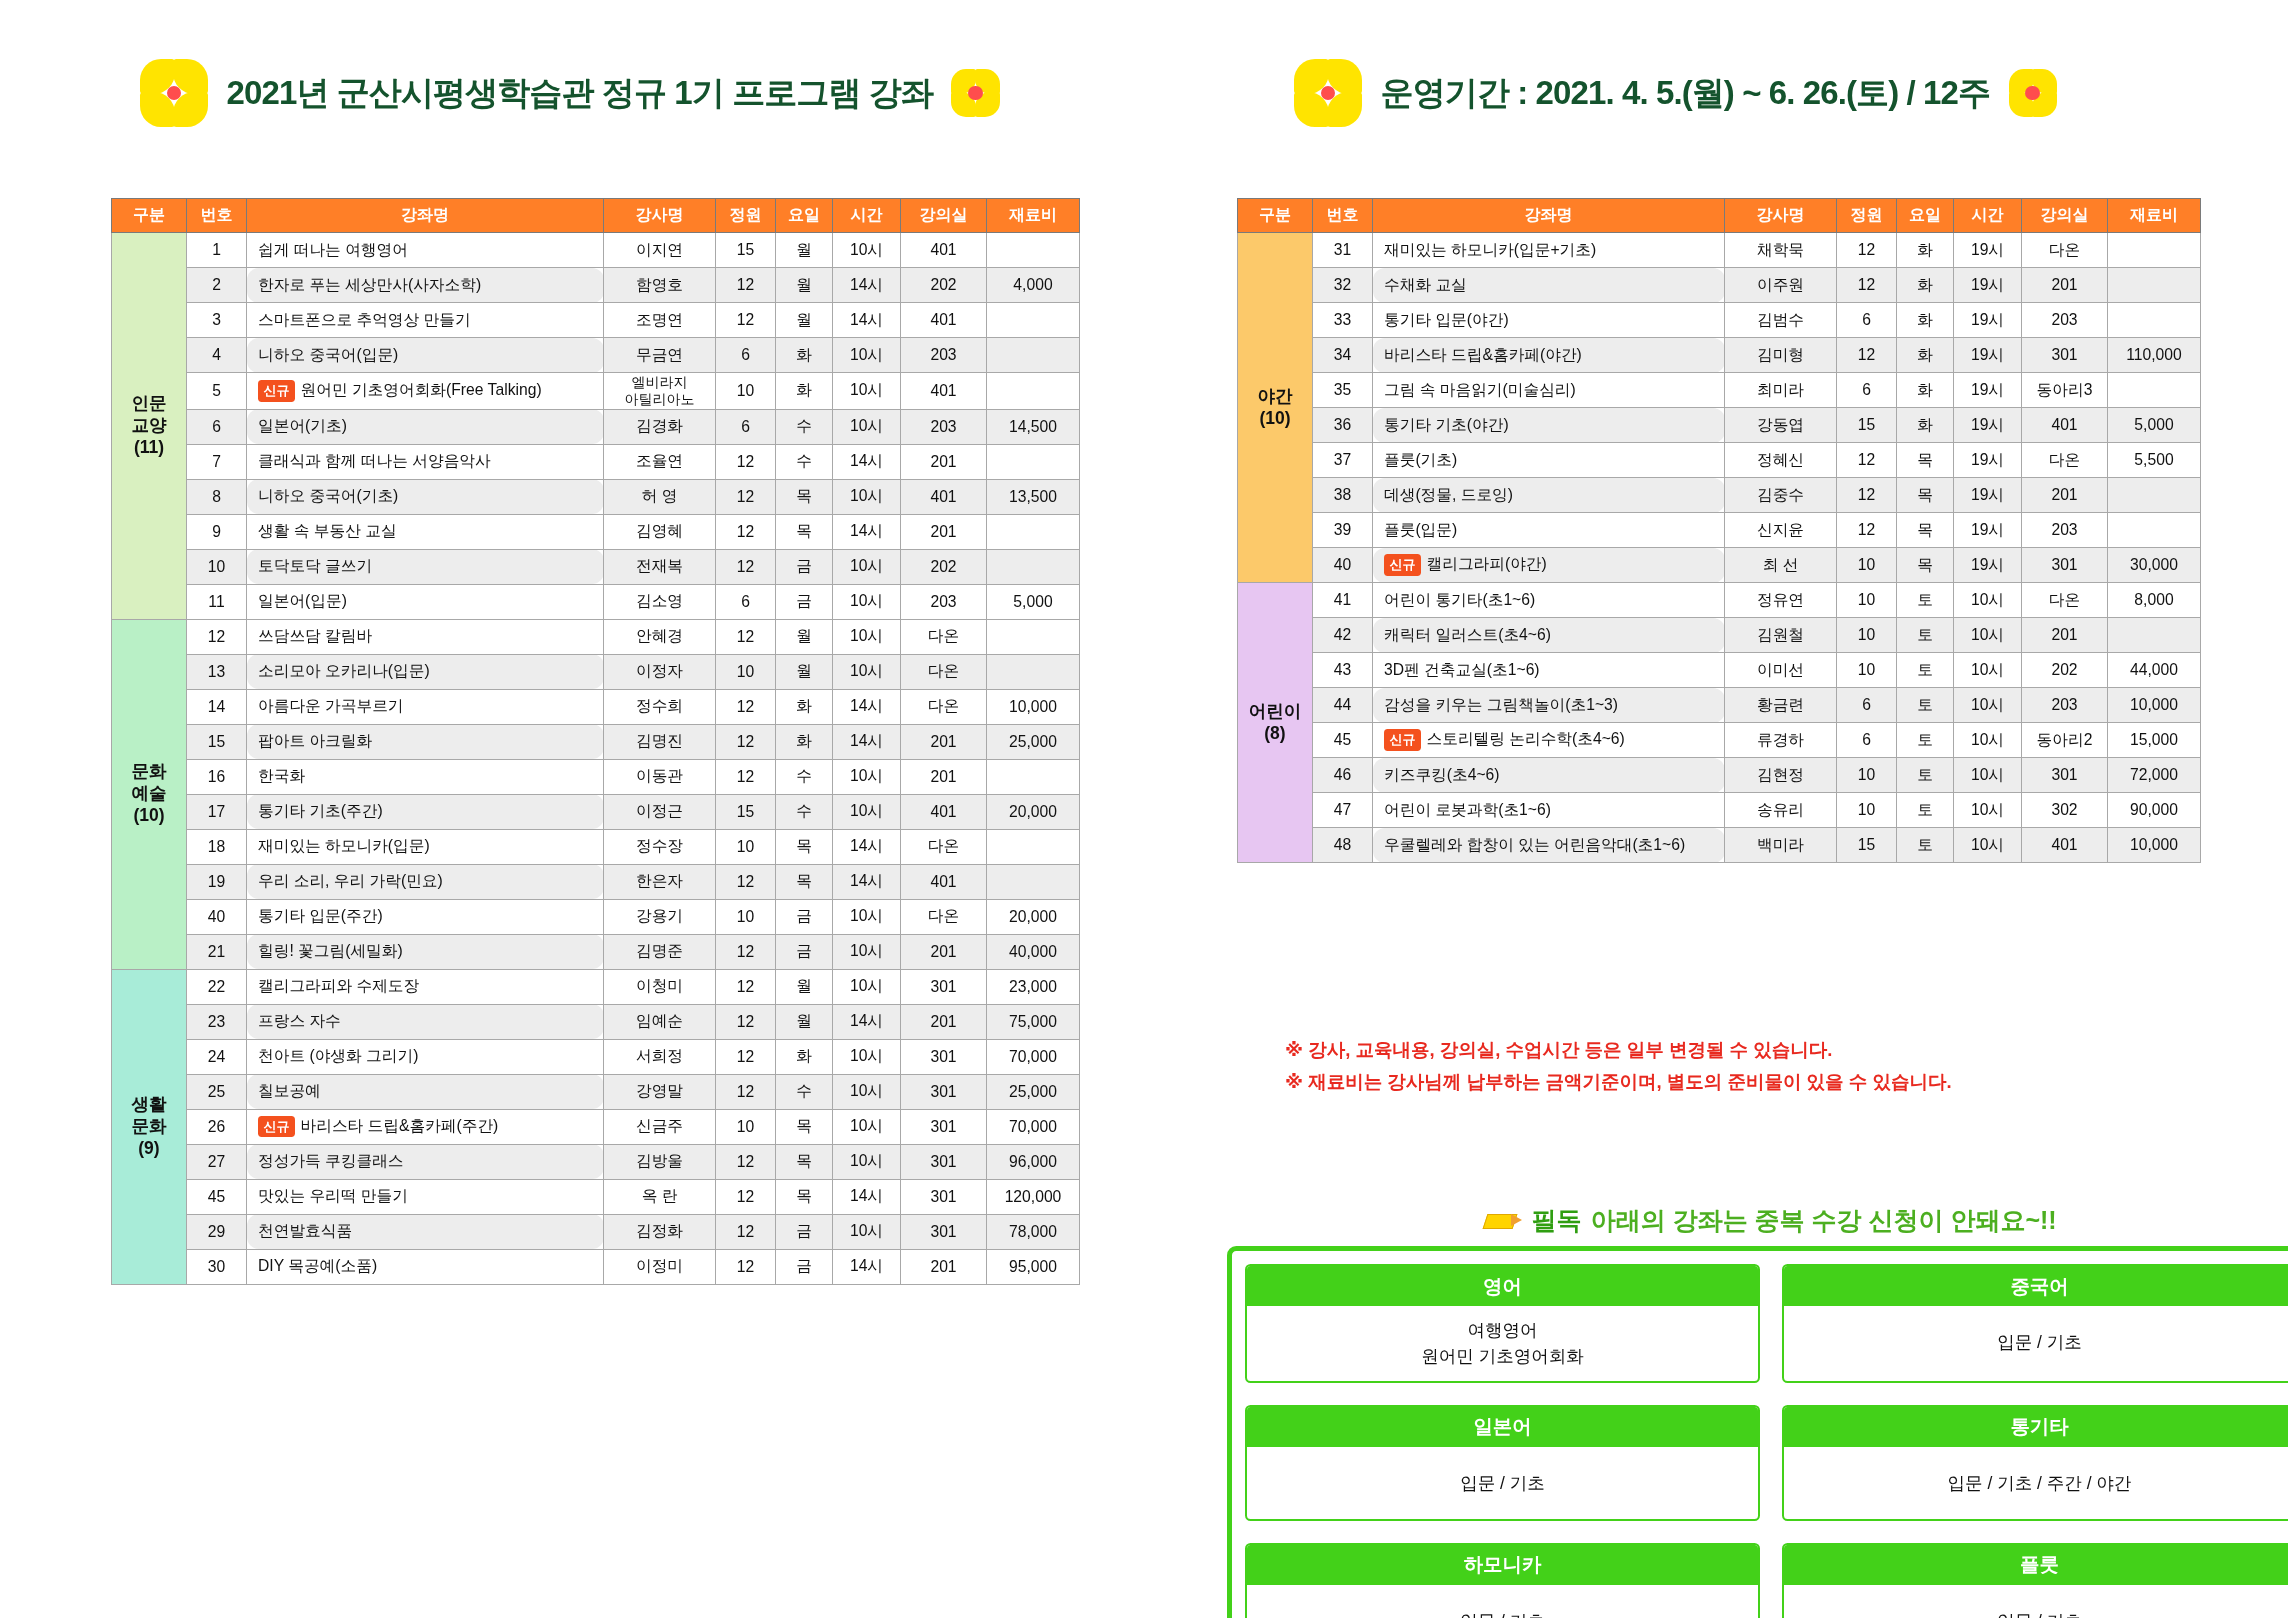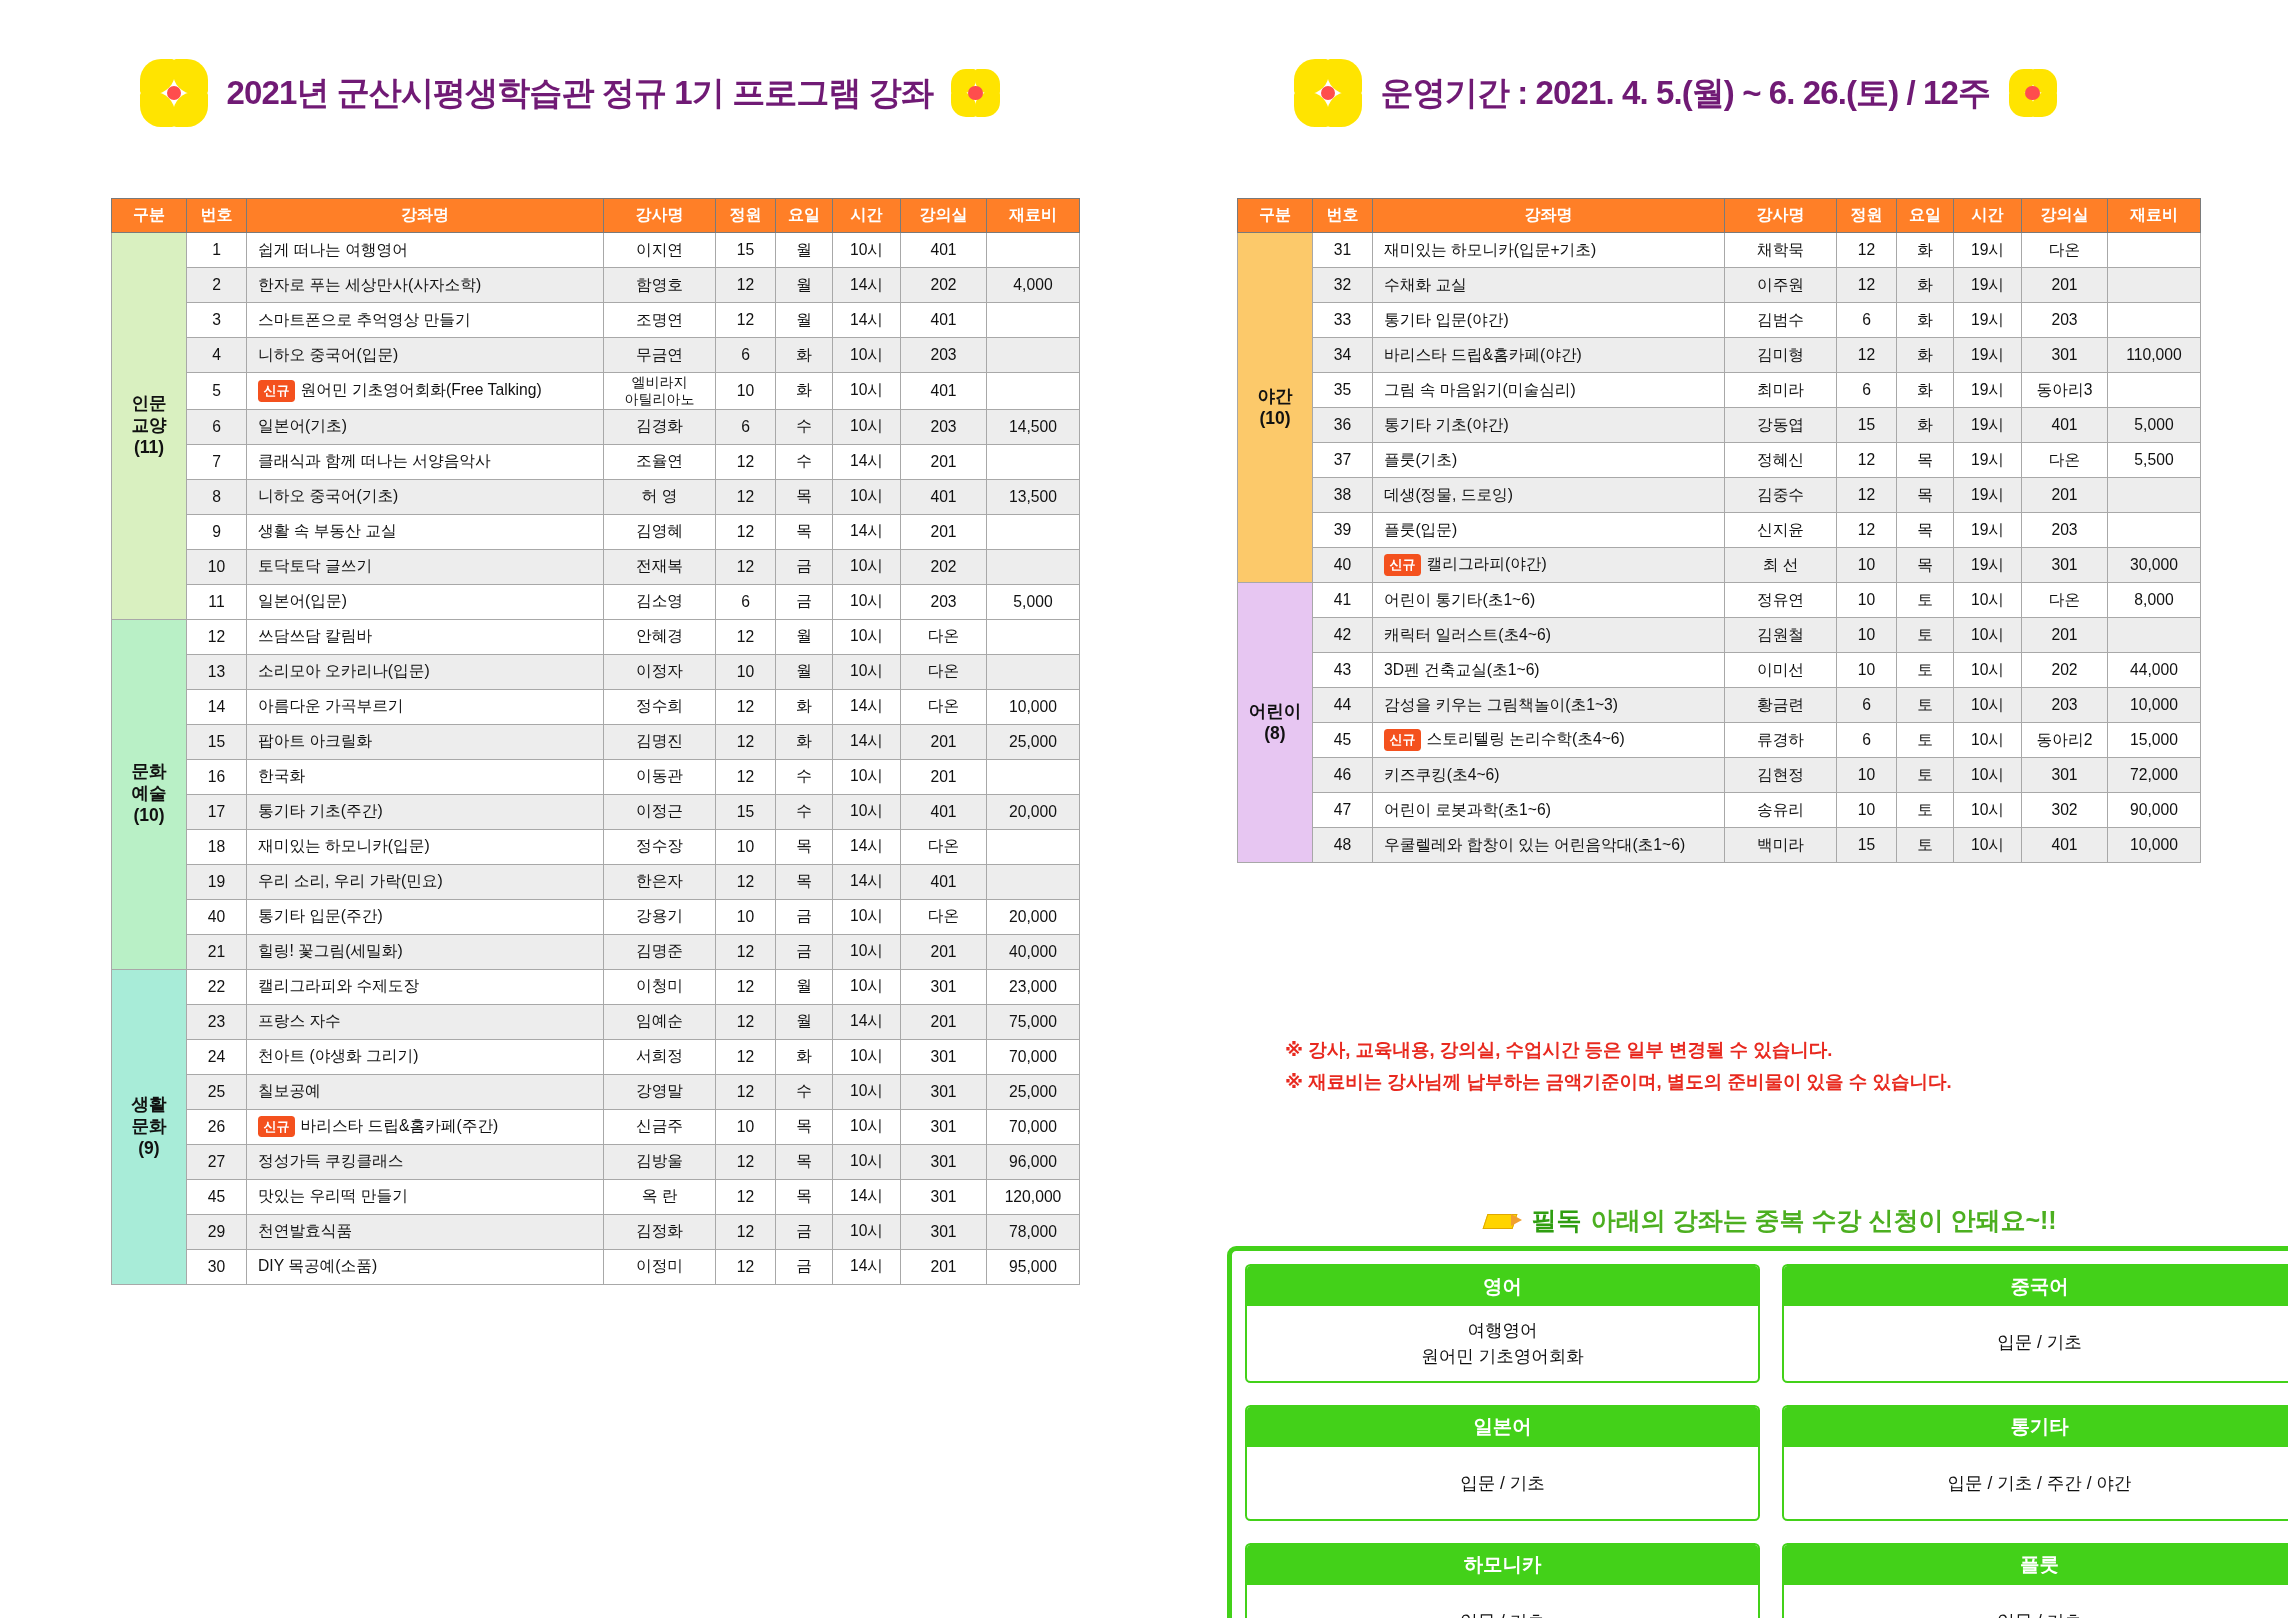--- a/index.html
+++ b/index.html
@@ -1,34 +1,34 @@
 <!DOCTYPE html>
 <html style="font-size:14.8px"><head>
 <meta charset="utf-8">
 <style>
   html,body{margin:0;padding:0;background:#ffffff;}
   body{width:2289px;height:1619px;font-family:"Liberation Sans","DejaVu Sans",sans-serif;position:relative;overflow:hidden;}
   .page{position:absolute;inset:0;}
 
   
   .hdr{position:absolute;display:flex;align-items:center;gap:16.6px;}
-  .hdr .title{color:#701a75;font-size:33px;font-weight:bold;letter-spacing:-0.9px;white-space:nowrap;}
+  .hdr .title{color:#14532d;font-size:33px;font-weight:bold;letter-spacing:-0.9px;white-space:nowrap;}
   .flower{width:72px;height:72px;position:relative;flex:none;}
   .flower .petal{position:absolute;width:35px;height:35px;background:#ffe400;border-radius:60% 10% 60% 10%;}
   .flower .p1{left:1.8px;top:1.8px;transform:rotate(0deg);}
   .flower .p2{right:1.8px;top:1.8px;transform:rotate(90deg);}
   .flower .p3{right:1.8px;bottom:1.8px;transform:rotate(180deg);}
   .flower .p4{left:1.8px;bottom:1.8px;transform:rotate(270deg);}
   .flower .core{position:absolute;left:50%;top:50%;width:14.8px;height:14.8px;margin:-7.4px 0 0 -7.4px;background:#ff4d4d;border-radius:50%;}
 
   
   table.sched{border-collapse:collapse;position:absolute;font-size:15.7px;}
   table.sched th{background:#ff7f27;color:#ffffff;border:0.9px solid #7a7a7a;font-weight:bold;height:31px;font-size:16px;margin-left:20px;}
   table.sched td{border:0.9px solid #a8a8a8;height:32px;text-align:center;color:#111;}
-  table.sched td.name{text-align:left;padding-left:11px;}
+  table.sched td.name{text-align:left;padding-left:11px;border-radius:12px;}
   tr.alt td{background:#ededed;}
   tr.norm td{background:#ffffff;}
 
   td.grp{font-weight:bold;font-size:17.5px;line-height:1.25;}
   .g-inmun{background:#d9f0c0 !important;}
   .g-munhwa{background:#b9f0c6 !important;}
   .g-saeng{background:#a8ecd8 !important;margin-left:28px;}
   .g-night{background:#fcc96a !important;}
   .g-kids{background:#e7c6f2 !important;}
 

